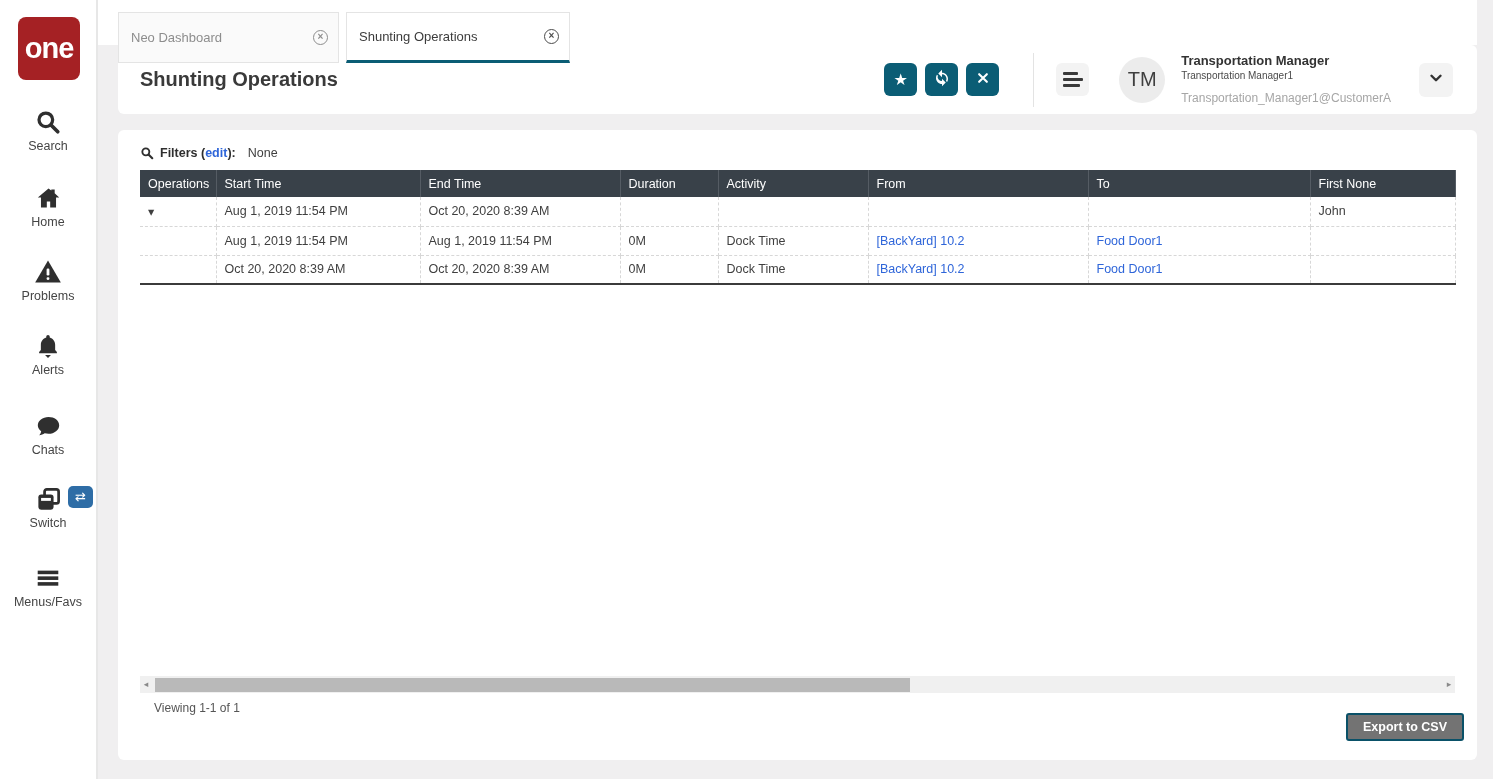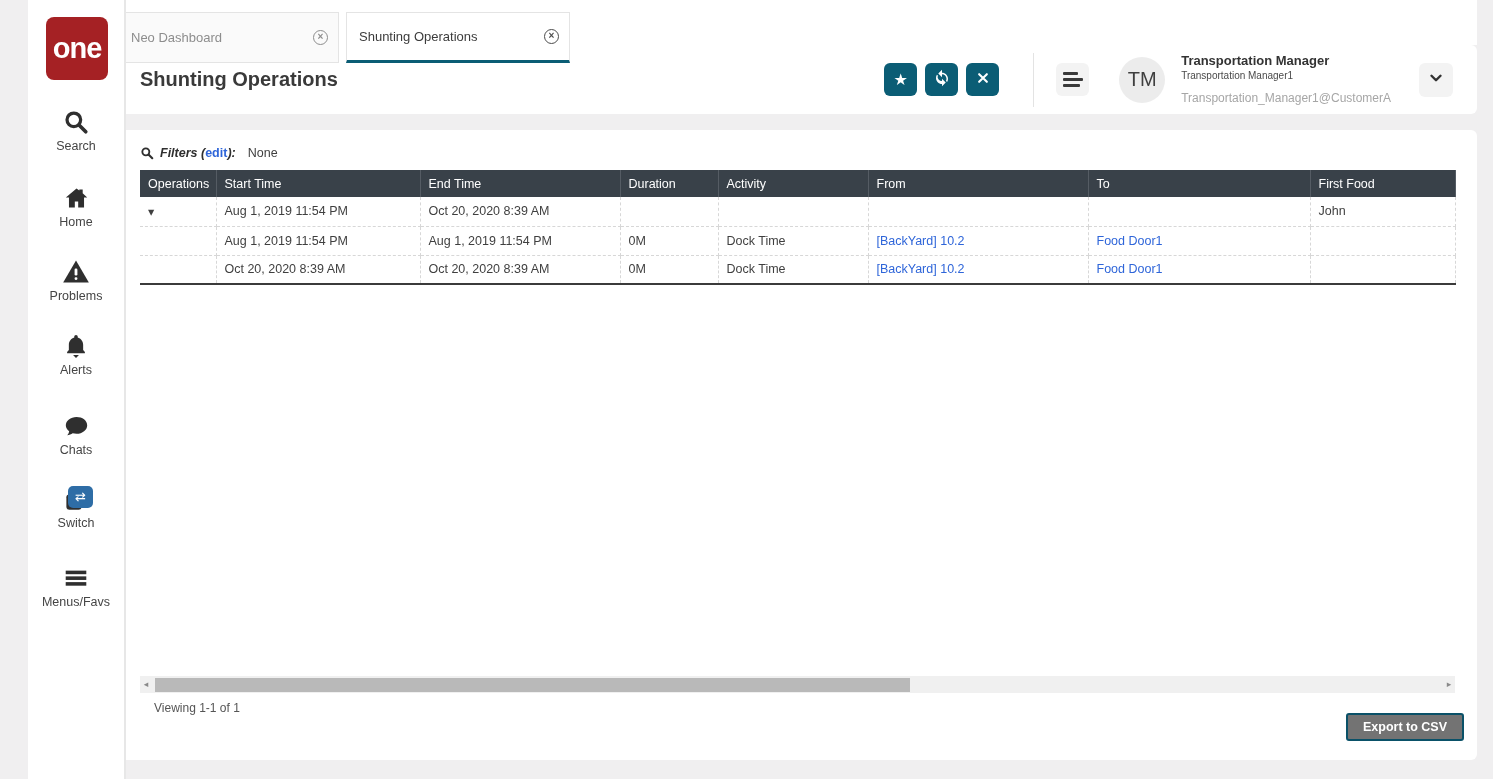--- a/index.html
+++ b/index.html
@@ -8,21 +8,21 @@
     position:relative;
     background:#f0eff0;
     font-family:"Liberation Sans","DejaVu Sans",sans-serif;
     color:#3f3f3f;
     overflow:hidden;
   }
 
   
   .sidebar {
     position:absolute; left:0; top:0; width:98px; height:779px;
-    background:#ffffff; border-right:2px solid #e7e7e7; z-index:8;margin-left:28px;
+    background:#ffffff; border-right:2px solid #e7e7e7; z-index:8;
   }
   .logo {
     position:absolute; left:18px; top:17px; width:62px; height:63px;
     background:#a52124; border-radius:8px;
     display:flex; align-items:center; justify-content:center;
     color:#fff; font-size:29px; font-weight:700; letter-spacing:-1px;
   }
   .side-item { position:absolute; left:0; width:96px; text-align:center; cursor:pointer; }
   .side-item .icn { height:28px; display:flex; align-items:center; justify-content:center; }
   .side-item .lbl { font-size:12.5px; color:#454545; margin-top:3px; }
@@ -100,21 +100,21 @@
   
   .content-card {
     position:absolute; left:118px; top:130px; width:1359px; height:630px;
     background:#fff; border-radius:6px; z-index:4;
   }
   .filters-row {
     position:absolute; left:22px; top:16px; display:flex; align-items:center;
     font-size:12.5px; color:#2f2f2f;
   }
   .filters-row .f-ic { margin-right:6px; display:flex; }
-  .f-bold { font-weight:700;font-style:italic; }
+  .f-bold { font-weight:700; }
   .f-link { color:#2e65d9; font-weight:700; cursor:pointer; }
   .f-val { margin-left:12px; color:#3f3f3f; }
 
   table.grid {
     position:absolute; left:22px; top:40px; width:1315px;
     border-collapse:collapse; table-layout:fixed;
     border-bottom:2px solid #3b3b3b;
   }
   table.grid th {
     background:#394149; color:#fff; font-size:12.5px; font-weight:400;
@@ -330,21 +330,21 @@
     </colgroup>
     <thead>
       <tr>
         <th>Operations</th>
         <th>Start Time</th>
         <th>End Time</th>
         <th>Duration</th>
         <th>Activity</th>
         <th>From</th>
         <th>To</th>
-        <th>First Food</th>
+        <th>First None</th>
       </tr>
     </thead>
     <tbody>
       <tr>
         <td class="caret-cell">▾</td>
         <td>Aug 1, 2019 11:54 PM</td>
         <td>Oct 20, 2020 8:39 AM</td>
         <td></td>
         <td></td>
         <td></td>

